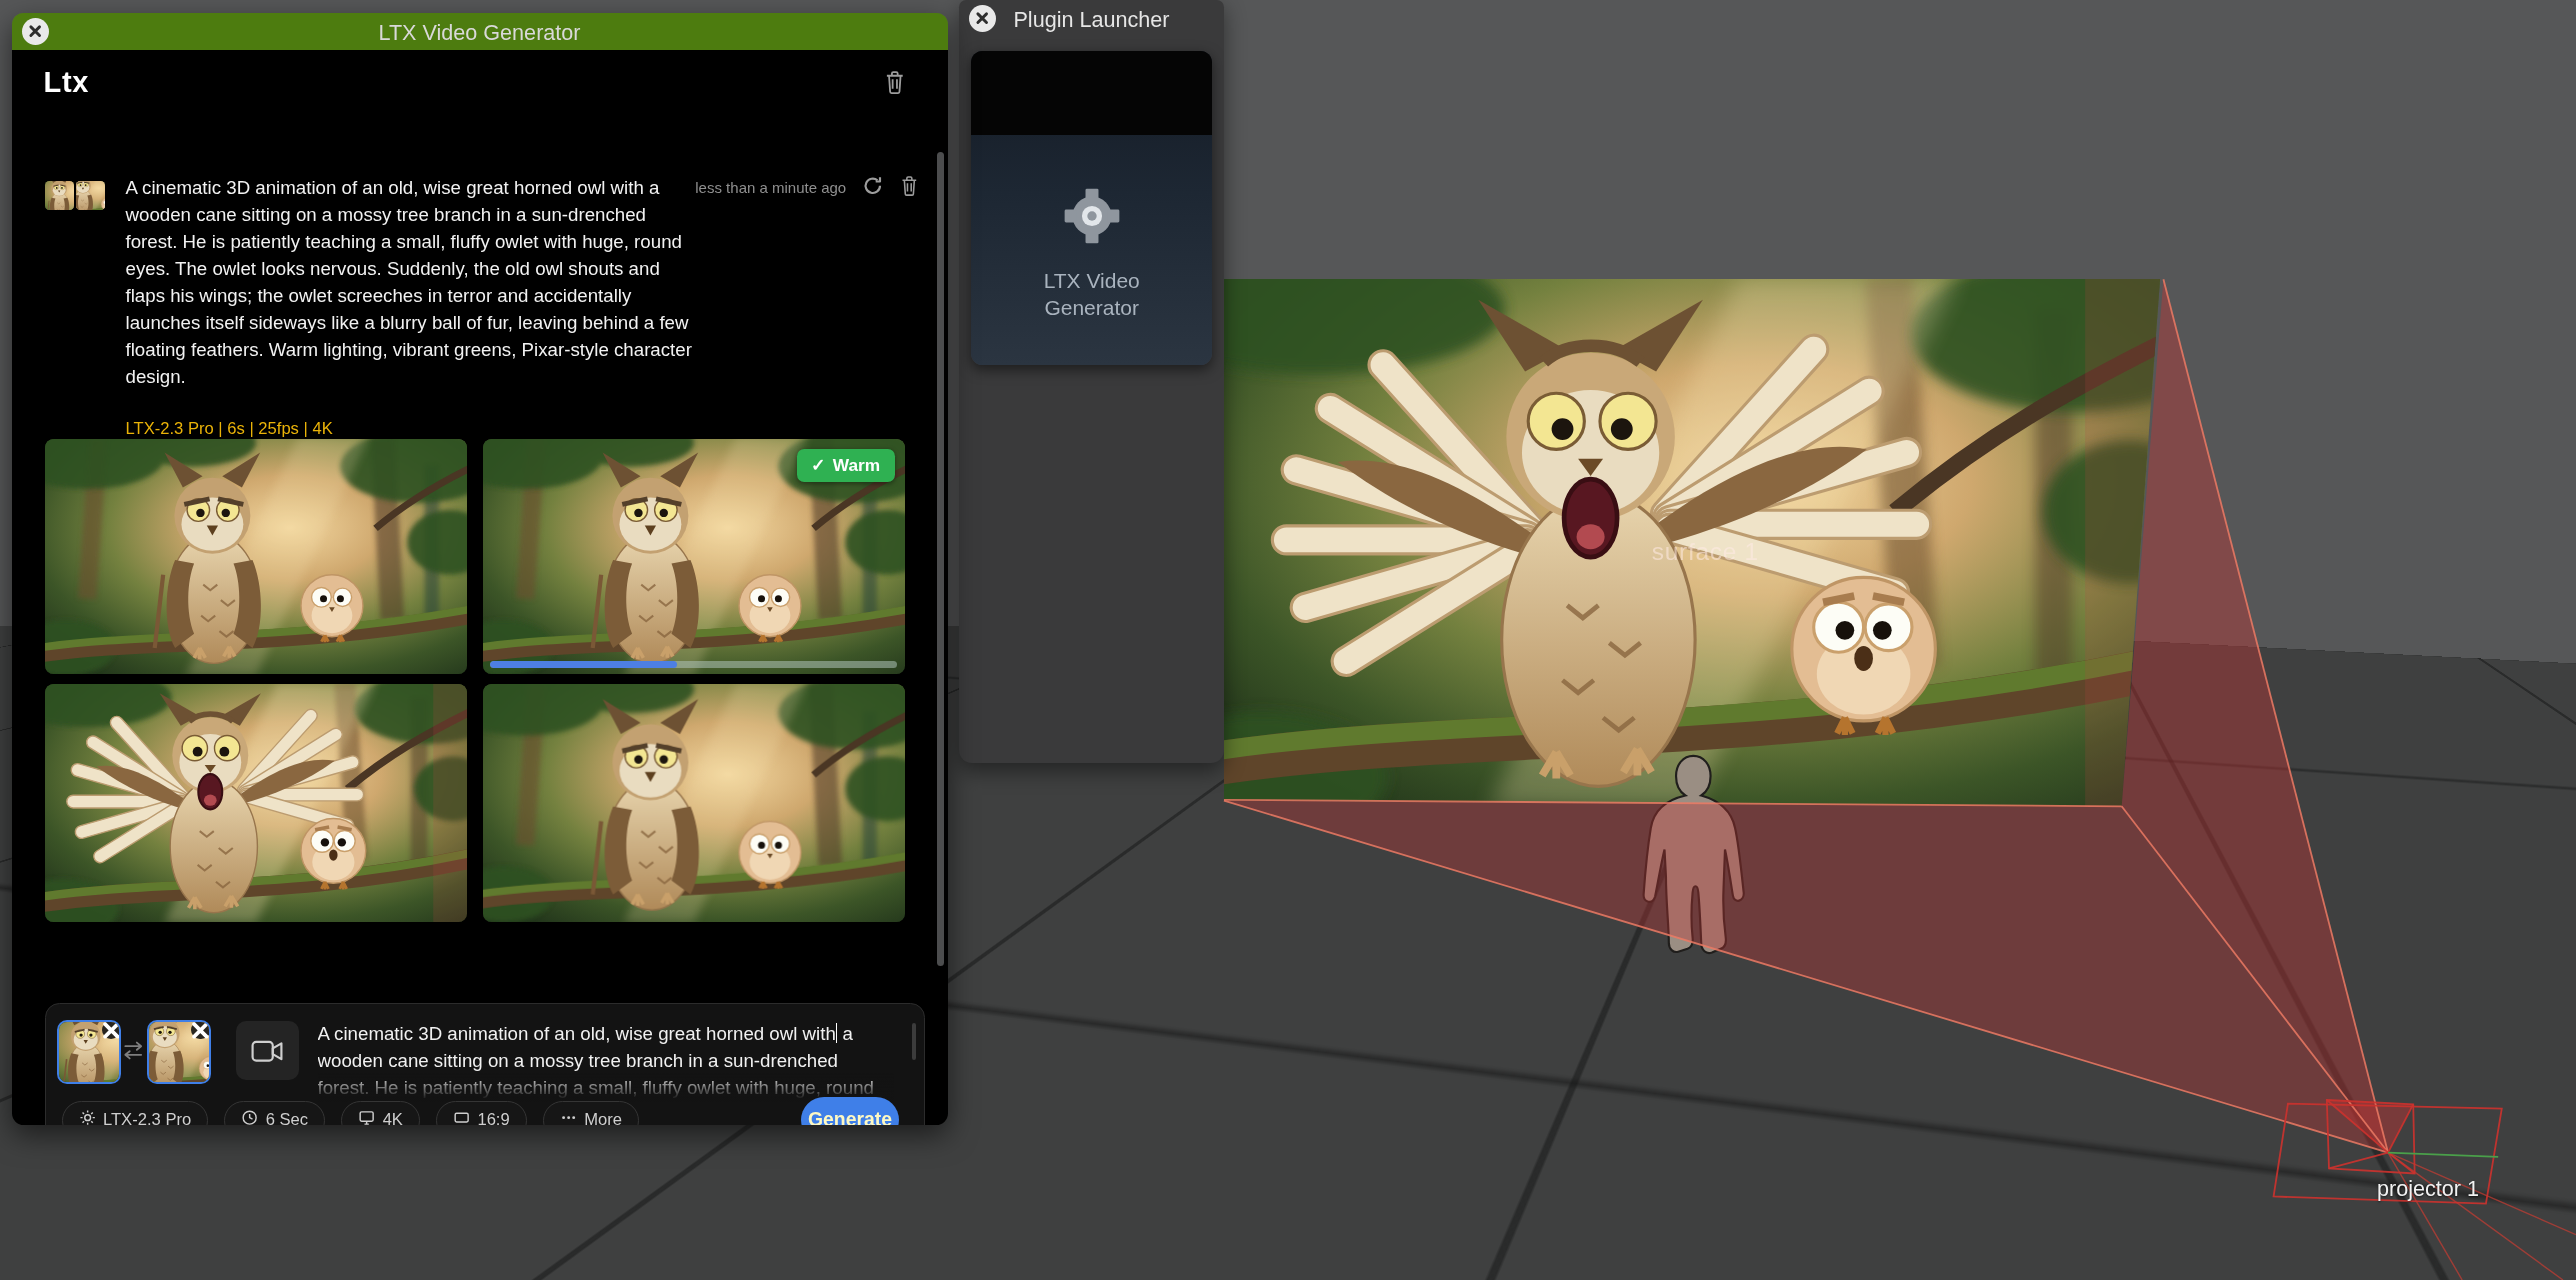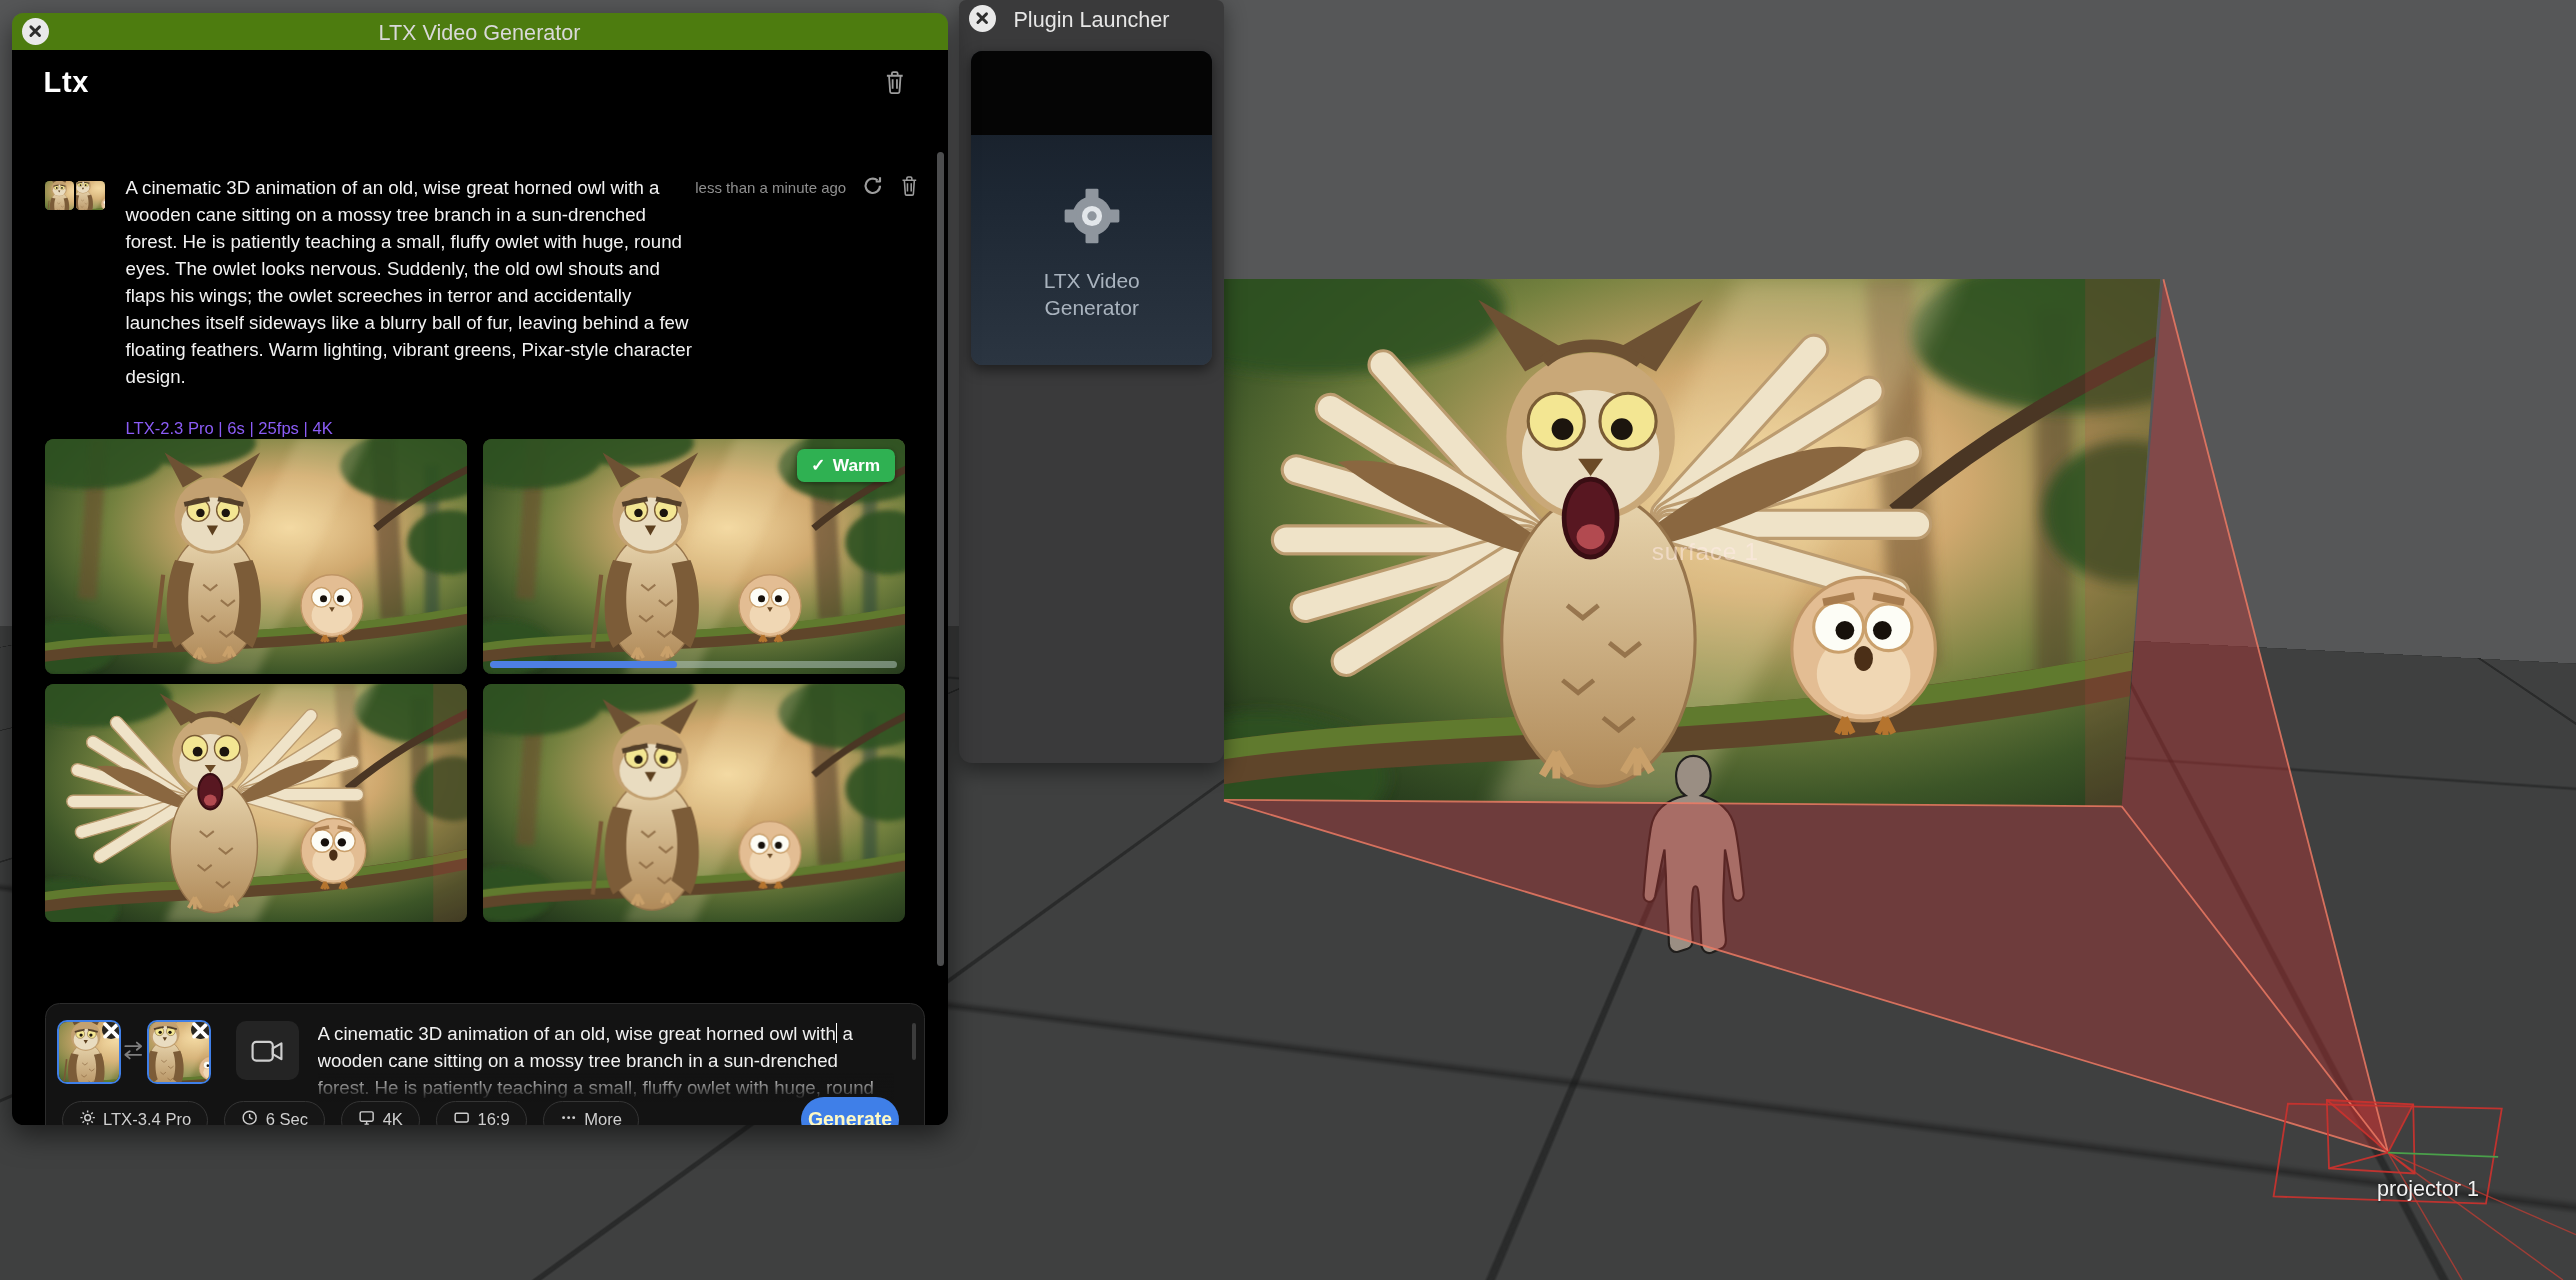--- a/index.html
+++ b/index.html
@@ -39,21 +39,21 @@
   .win-body{position:absolute;left:0;top:37px;right:0;bottom:0;background:#000;}
   .app-header{position:relative;height:69px;}
   .logo{position:absolute;left:32px;top:16px;color:#fff;font-size:29px;font-weight:bold;letter-spacing:0.7px;}
   .header-trash{position:absolute;right:42px;top:20px;opacity:.8;cursor:pointer;}
   
   .message{position:absolute;left:33px;top:108px;right:29px;}
   .avatars{position:absolute;left:0;top:23px;display:flex;gap:2.9px;}
   .avatar{width:29px;height:29px;border-radius:4.3px;overflow:hidden;background:#243c1c;}
   .avatar svg{display:block;width:100%;height:100%;}
   .msg-text{position:absolute;left:81px;top:16px;width:569px;color:#f2f2f2;font-size:18.7px;line-height:27px;}
-  .msg-meta-line{position:absolute;left:81px;top:261px;color:#8b5cf6;font-size:16.6px;}
+  .msg-meta-line{position:absolute;left:81px;top:261px;color:#eab308;font-size:16.6px;}
   .msg-right{position:absolute;right:0;top:17.3px;display:flex;align-items:center;gap:16px;color:#8f8f8f;font-size:15px;}
   .icon-btn{cursor:pointer;opacity:.85;}
   
   .gallery{position:absolute;left:33px;top:389px;width:860px;display:grid;grid-template-columns:422px 422px;grid-template-rows:235px 238px;gap:10px 16px;}
   .g-cell{position:relative;border-radius:8.6px;overflow:hidden;background:#15240f;cursor:pointer;}
   .g-cell svg.scene{display:block;width:100%;height:100%;}
   .sent-badge{position:absolute;right:10px;top:10px;background:#2fb152;color:#fff;font-size:17.3px;font-weight:bold;
     padding:5.8px 14.4px;border-radius:7.2px;display:flex;align-items:center;gap:7.2px;box-shadow:0 1.4px 5.8px rgba(0,0,0,.4);}
   .progress{position:absolute;left:7.2px;right:7.2px;bottom:5.8px;height:7.2px;border-radius:4.3px;background:rgba(175,195,185,.55);overflow:hidden;}
   .progress-fill{height:100%;border-radius:4.3px;background:#4d7fe3;}
@@ -437,21 +437,21 @@
         <div class="c-scroll"></div>
 
         <div class="pills">
           <div class="pill">
             <span>
               <svg width="17.3" height="17.3" viewBox="0 0 24 24" fill="none" stroke="#cfcfcf" stroke-width="2">
                 <circle cx="12" cy="12" r="4"></circle>
                 <path d="M12 2 V5 M12 19 V22 M2 12 H5 M19 12 H22 M4.9 4.9 L7 7 M17 17 L19.1 19.1 M19.1 4.9 L17 7 M7 17 L4.9 19.1"></path>
               </svg>
             </span>
-            <span>LTX-3.4 Pro</span>
+            <span>LTX-2.3 Pro</span>
           </div>
           <div class="pill">
             <span>
               <svg width="17.3" height="17.3" viewBox="0 0 24 24" fill="none" stroke="#cfcfcf" stroke-width="2">
                 <circle cx="12" cy="12" r="9"></circle>
                   <path d="M12 7 V12 L16 14"></path>
               </svg>
             </span>
             <span>6 Sec</span>
           </div>

